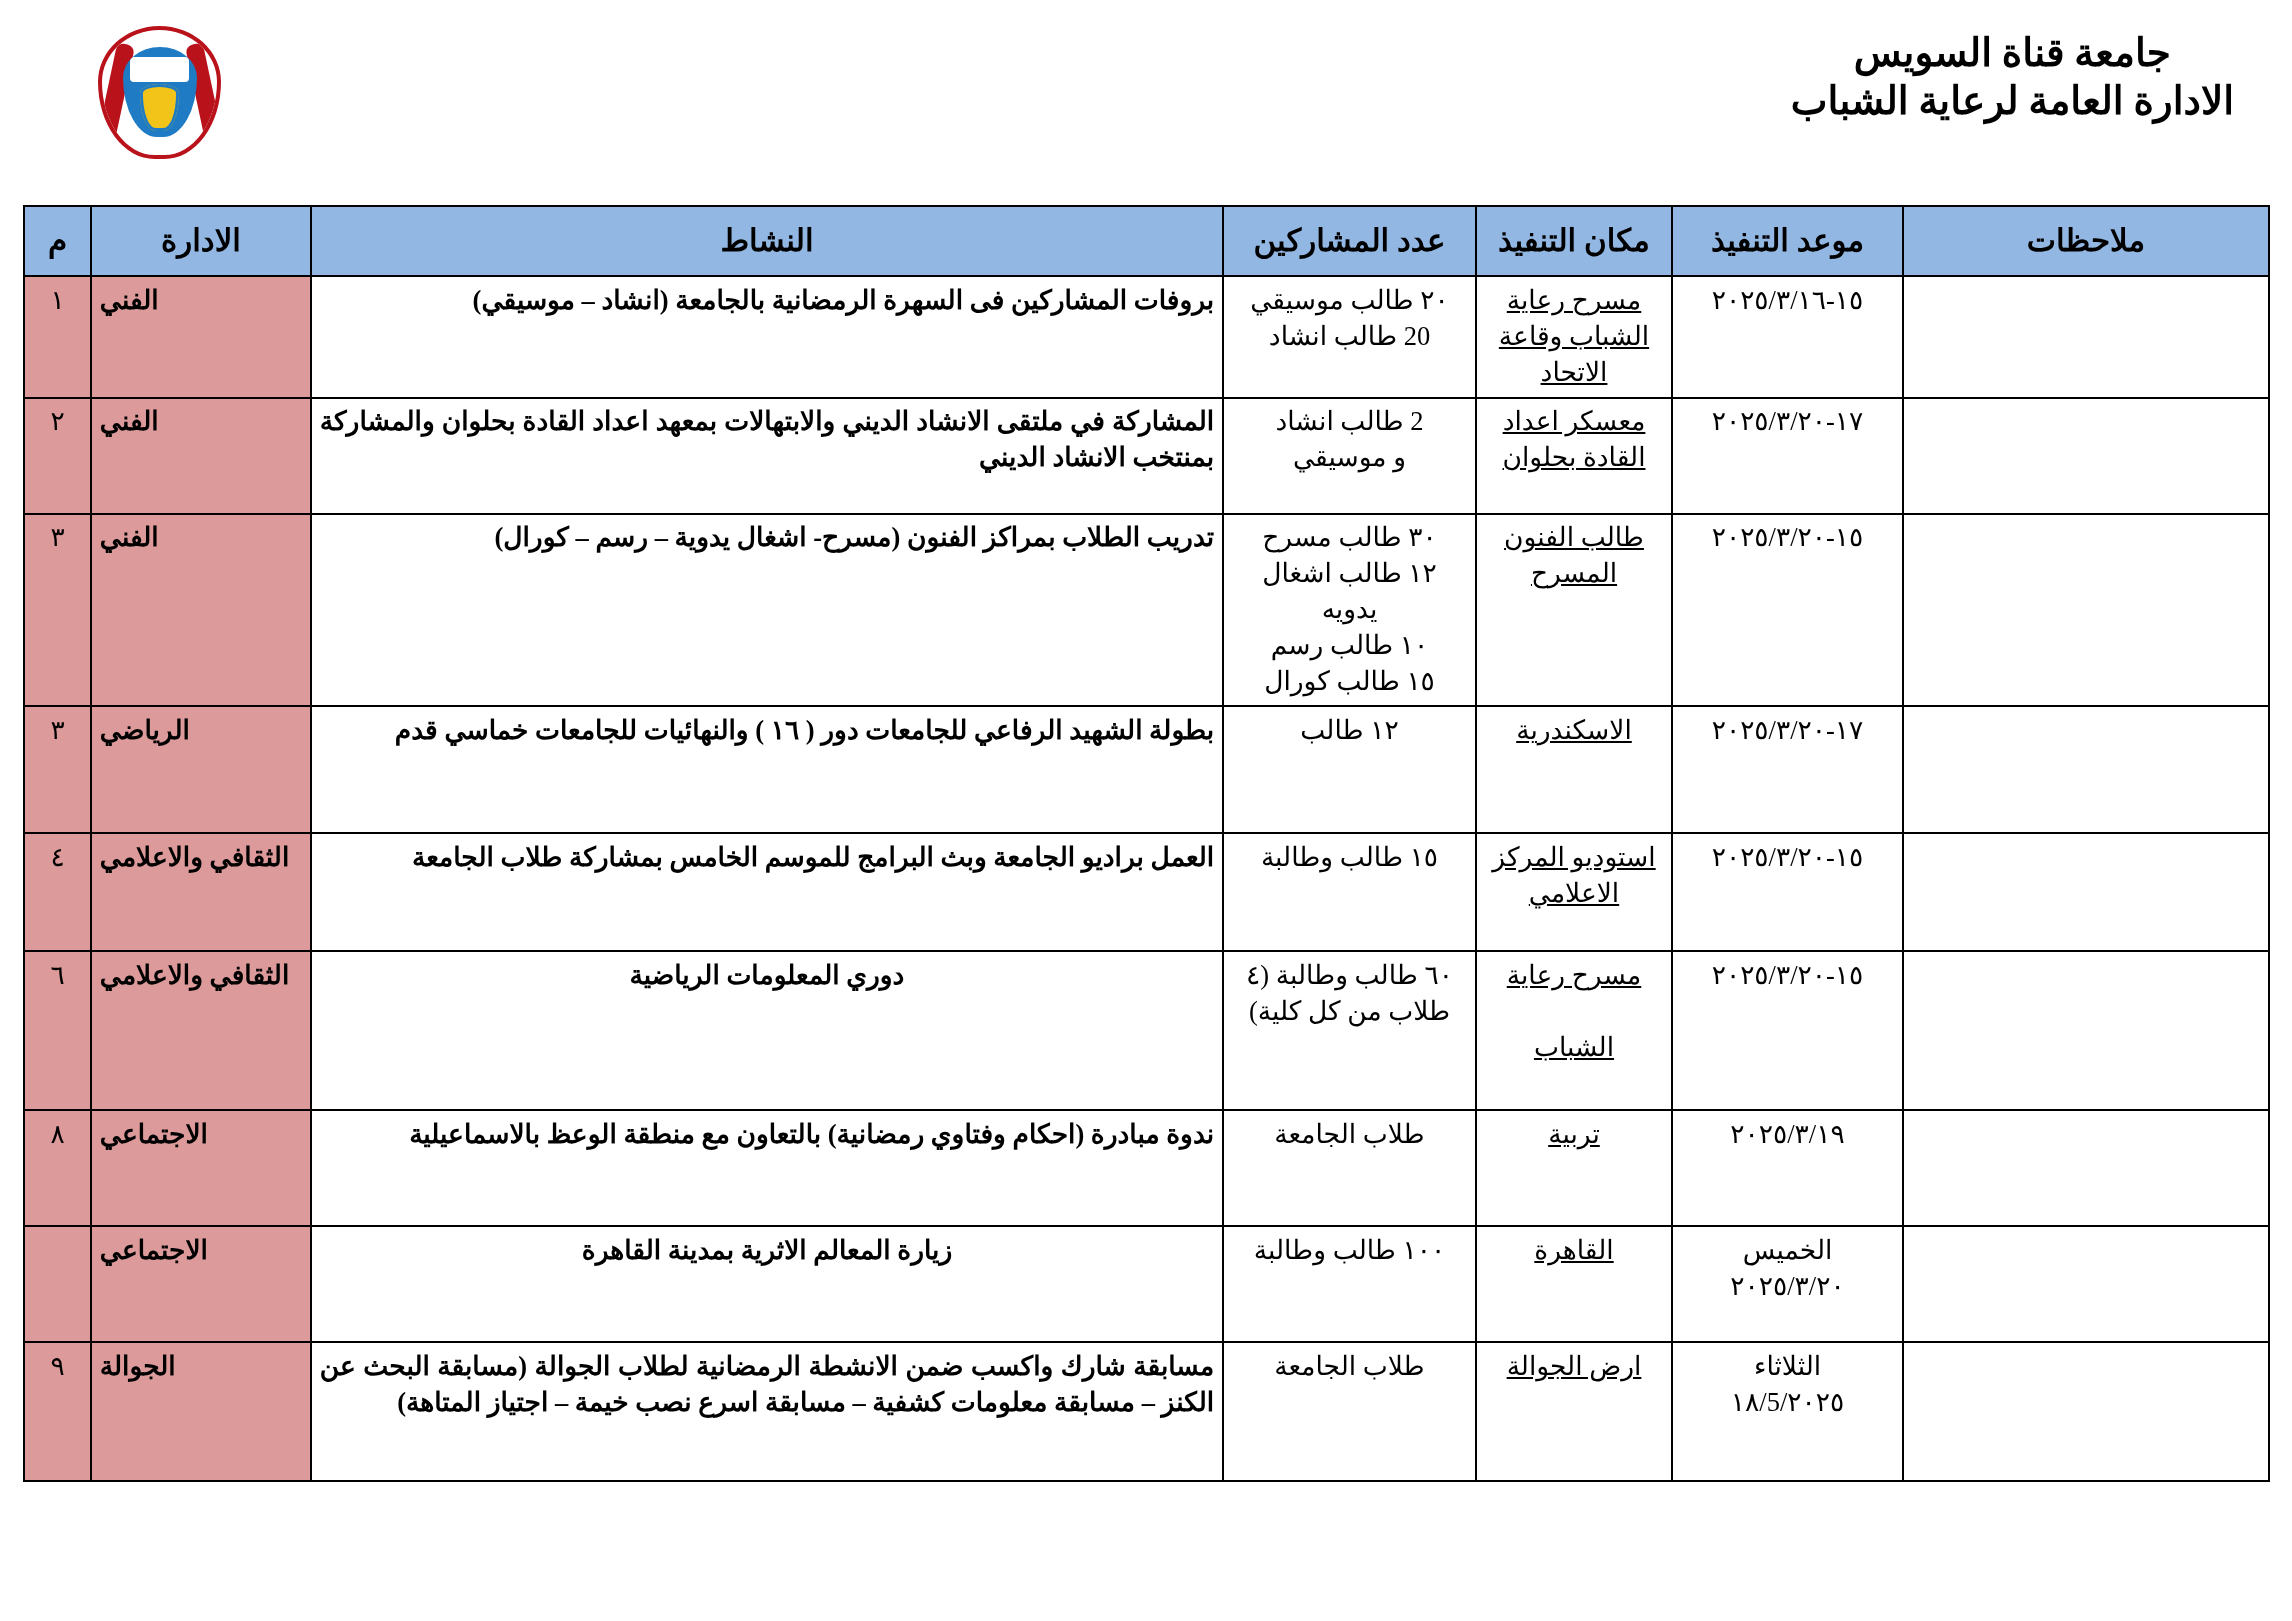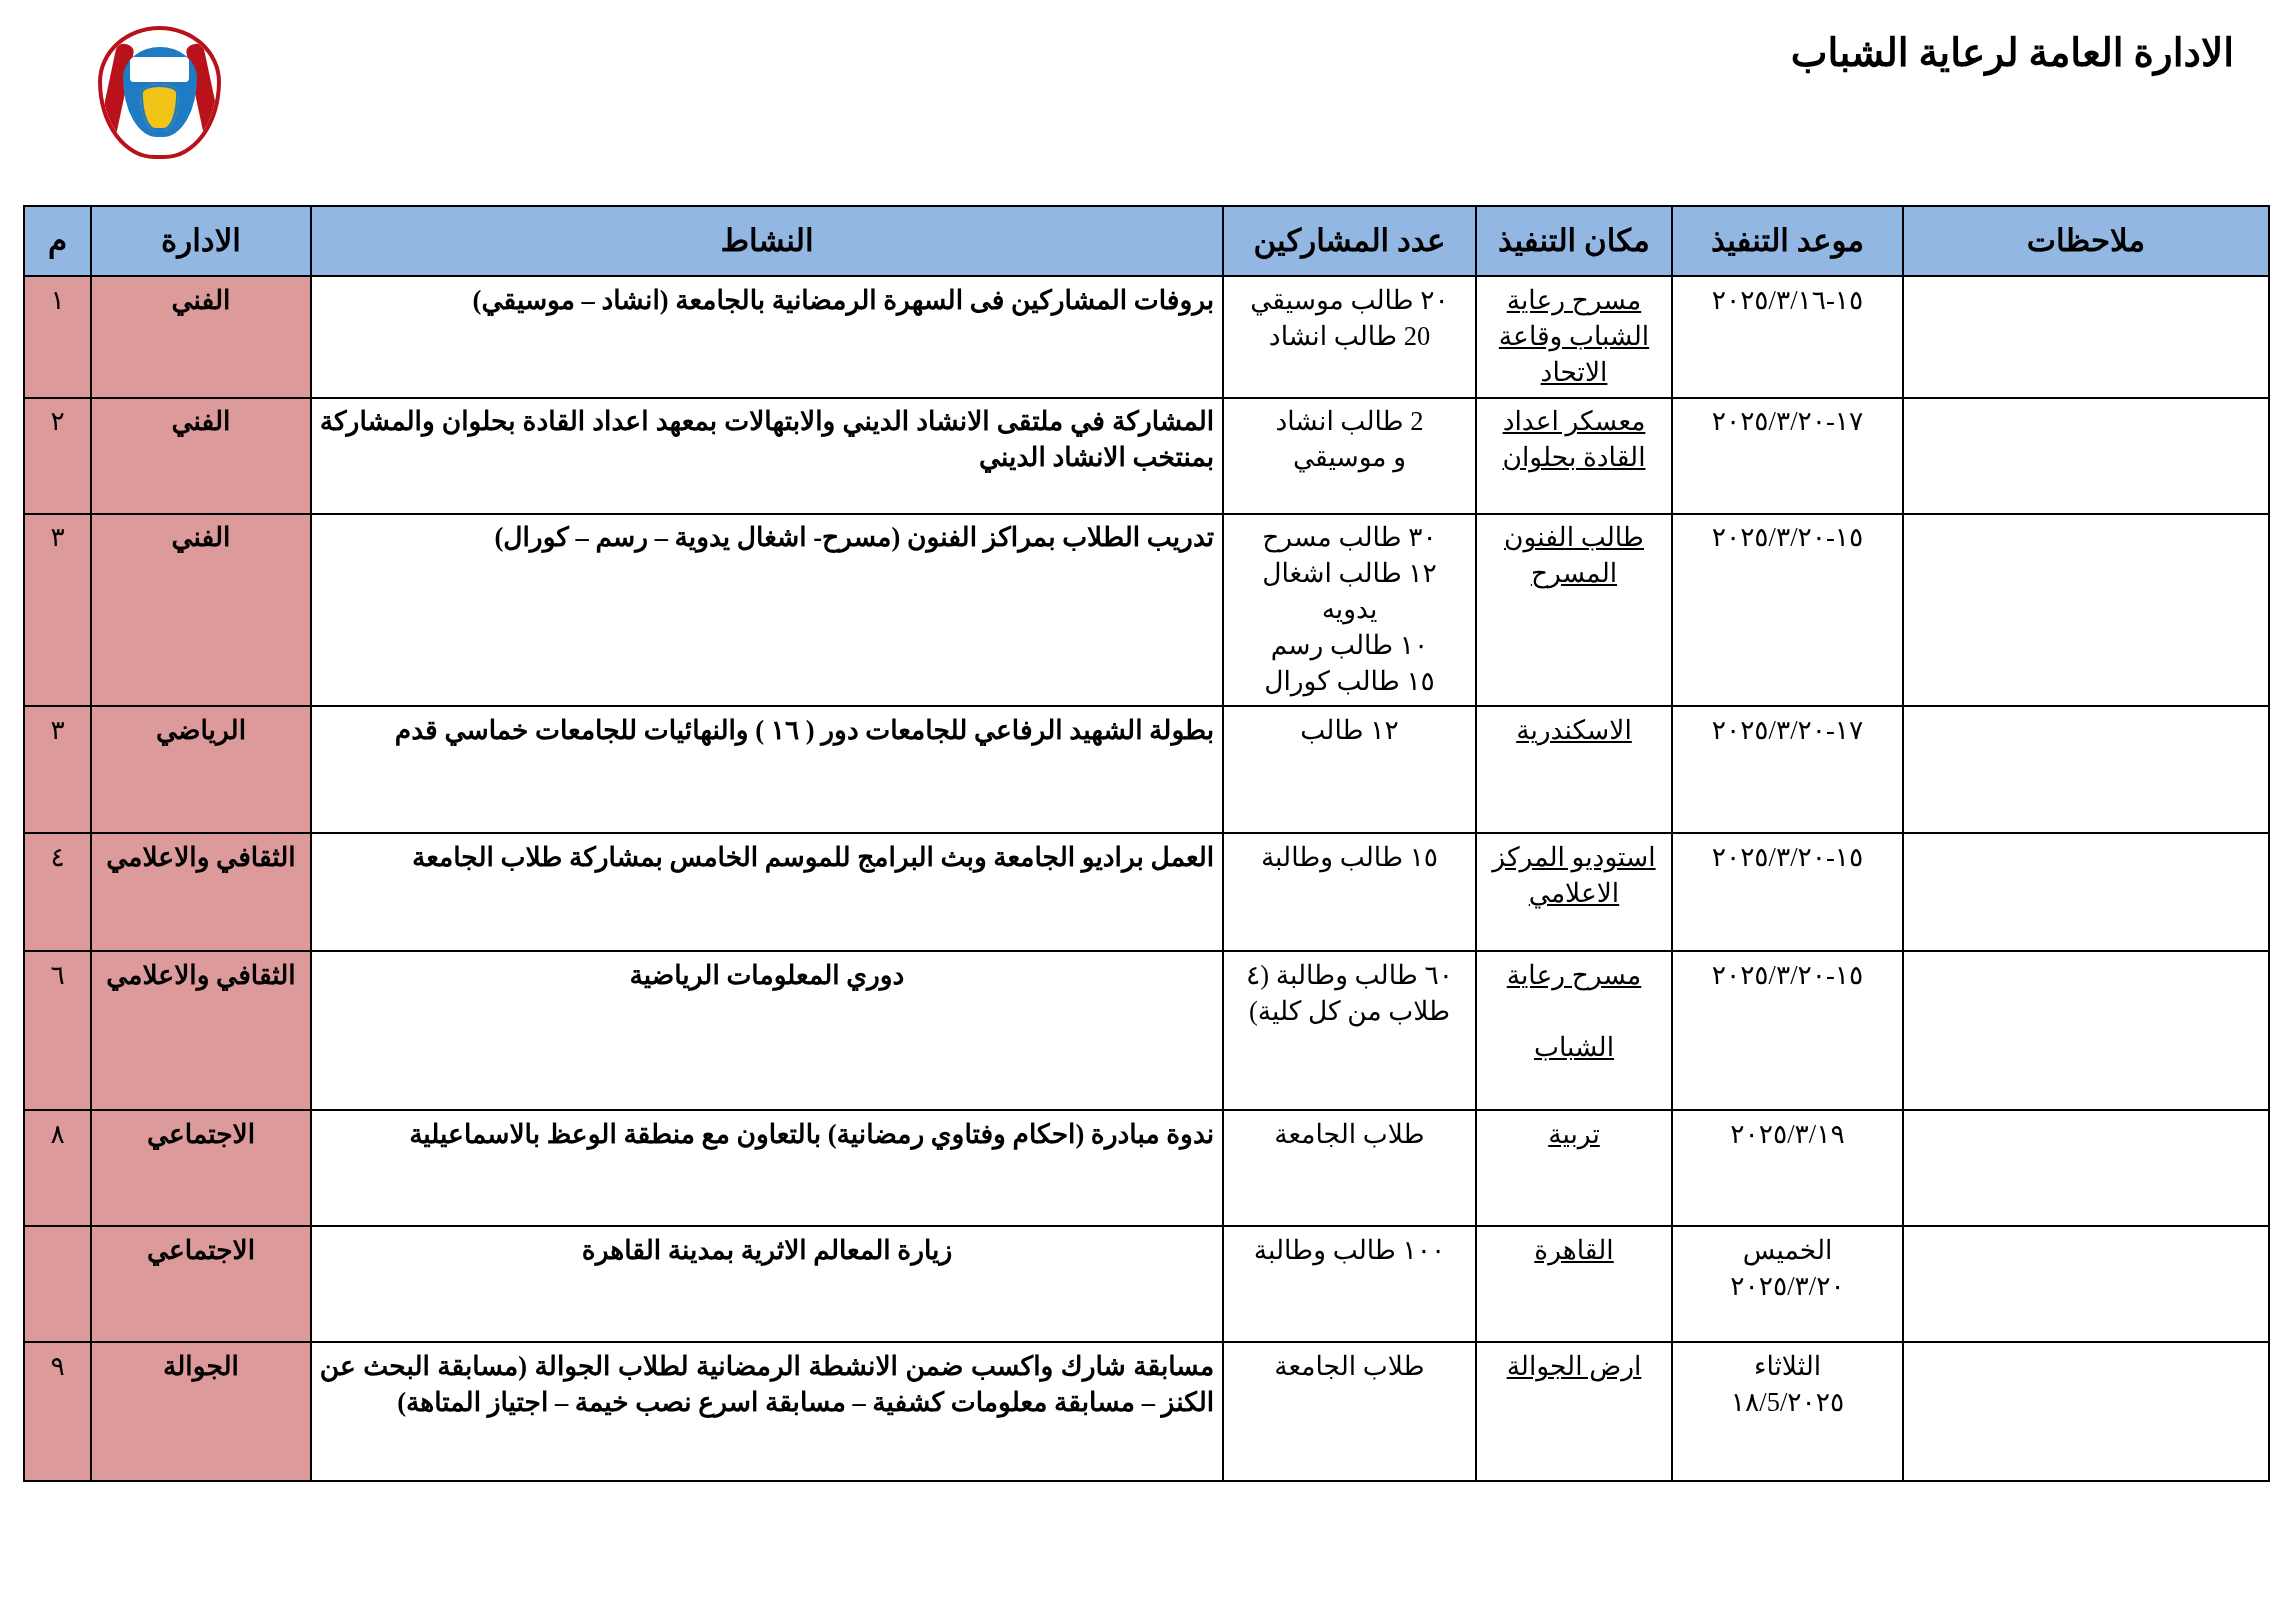--- a/index.html
+++ b/index.html
@@ -148,21 +148,21 @@
   col.c-notes { width: 366px; }
 
   td.num {
     text-align: center;
     vertical-align: top;
     background: #dd9a9a;
     font-size: 28px;
     font-weight: normal;
   }
   td.dept {
-    text-align: center;
+    text-align: left;
     vertical-align: top;
     background: #dd9a9a;
     font-weight: bold;
     font-size: 28px;
   }
   td.act {
     text-align: justify;
     text-align-last: right;
     font-weight: bold;
     font-size: 27.4px;
@@ -199,20 +199,21 @@
 
     <div class="crest">
       <div class="shield">
         <div class="ribbon-l"></div>
         <div class="ribbon-r"></div>
         <div class="inner"></div>
       </div>
     </div>
 
     <div class="org-lines">
+      <div>جامعة قناة السويس</div>
       <div>الادارة العامة لرعاية الشباب</div>
     </div>
 
 
   </div>
 
   <table class="sched">
     <colgroup>
       <col class="c-notes">
       <col class="c-date">

